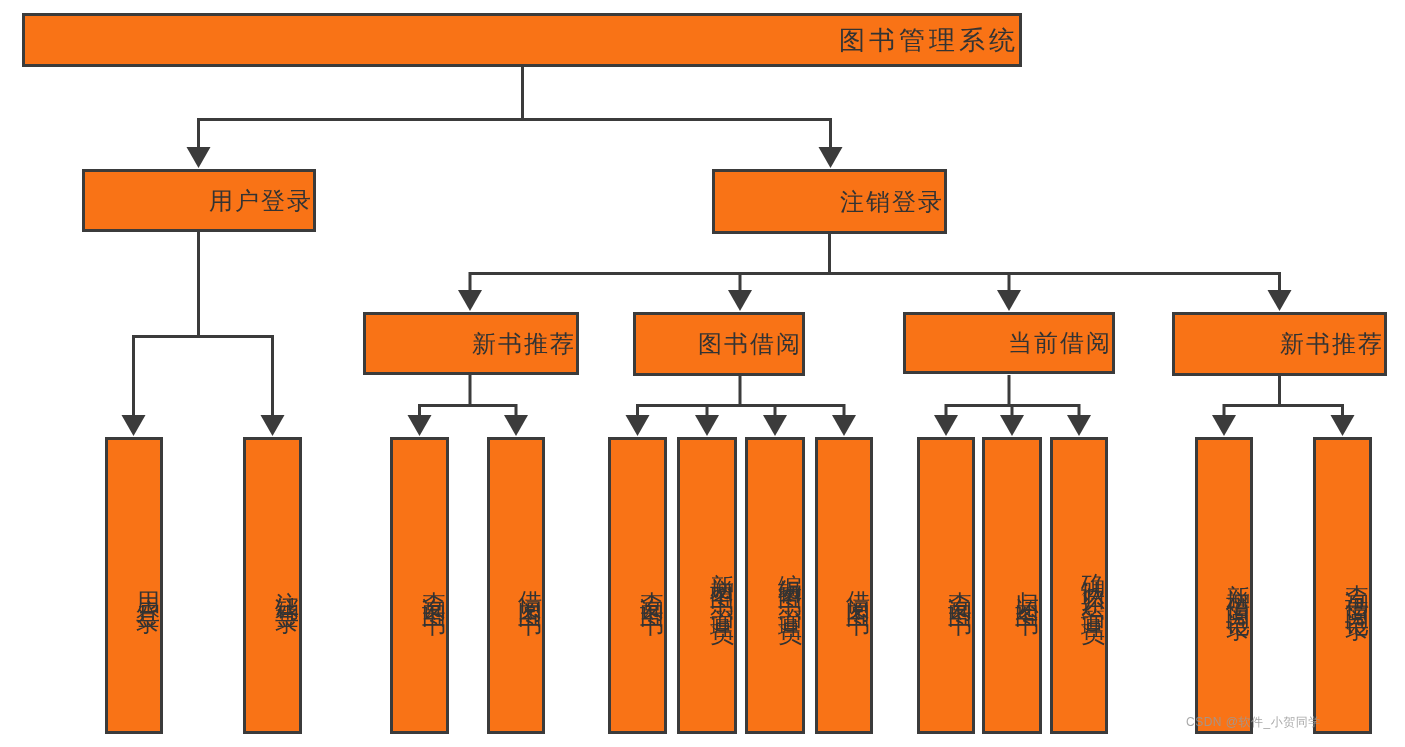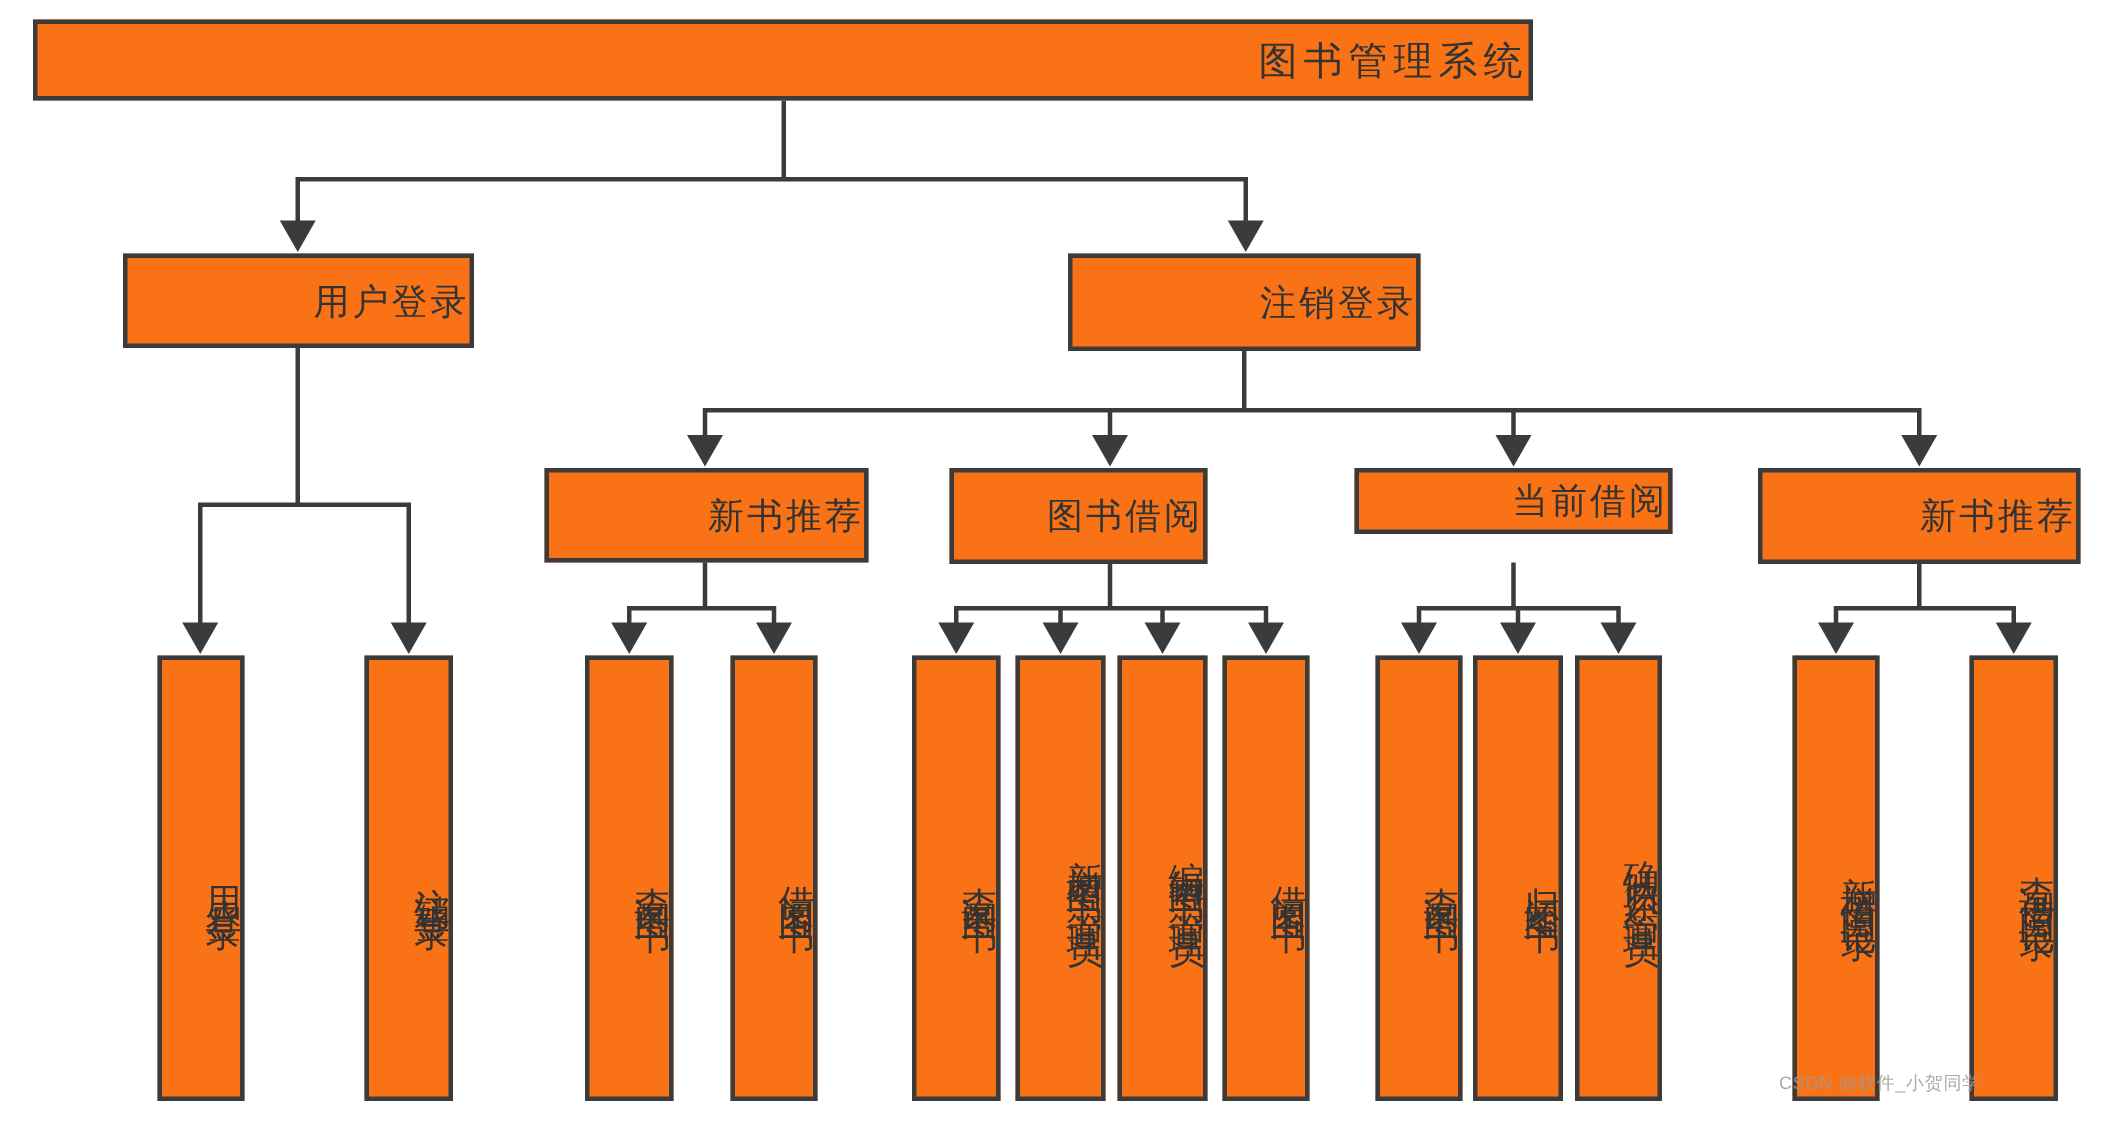--- a/index.html
+++ b/index.html
@@ -43,21 +43,21 @@
     letter-spacing:7px;
     line-height:1;
     color:var(--text);
   }
   
   .p-root{left:22px;top:13px;width:1000px;height:54px;}
   .p-user{left:82px;top:169px;width:234px;height:63px;}
   .p-mgmt{left:712px;top:169px;width:235px;height:65px;}
   .p-nb  {left:363px;top:312px;width:216px;height:63px;}
   .p-bb  {left:633px;top:312px;width:172px;height:64px;}
-  .p-cb  {left:903px;top:312px;width:212px;height:44px;}
+  .p-cb  {left:903px;top:312px;width:212px;height:62px;}
   .p-br  {left:1172px;top:312px;width:215px;height:64px;}
   
   .vbox{top:437px;height:297px;}
   .p-l1 {left:105px;width:58px;}
   .p-l2 {left:243px;width:59px;}
   .p-l3 {left:390px;width:59px;}
   .p-l4 {left:487px;width:58px;}
   .p-l5 {left:608px;width:59px;}
   .p-l6 {left:677px;width:60px;}
   .p-l7 {left:745px;width:60px;}

